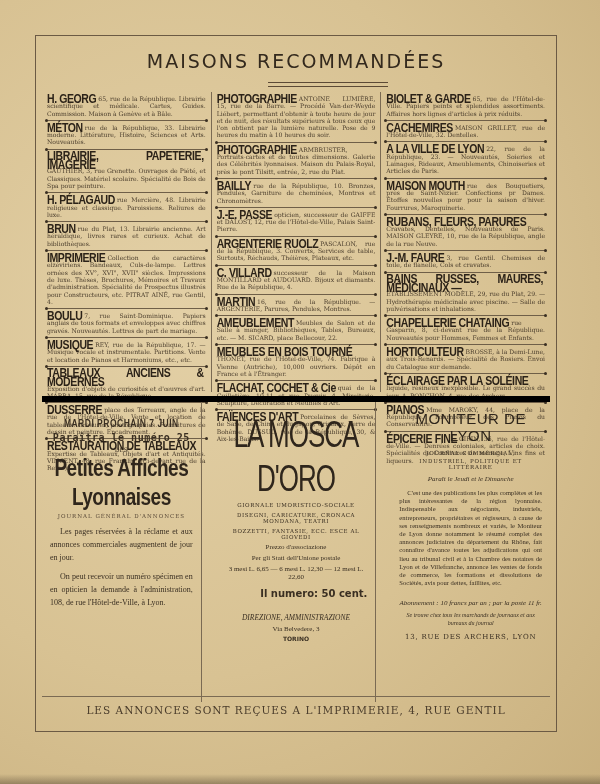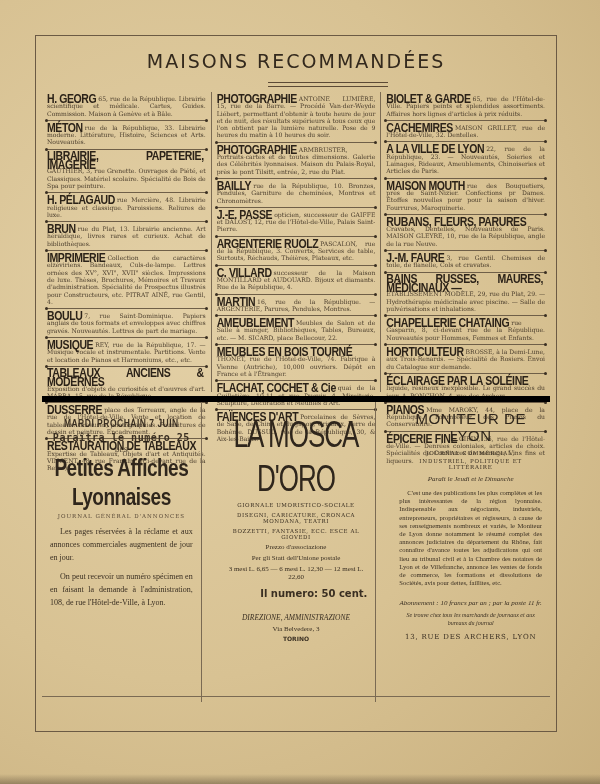--- a/index.html
+++ b/index.html
@@ -135,21 +135,21 @@
   </div>
 
   <div class="bottom">
     <div class="bcol">
       <div class="b1-head">MARDI PROCHAIN 7 JUIN</div>
       <div class="b1-num">Paraîtra le numéro 25</div>
       <div class="b1-des">DES</div>
       <div class="b1-title">Petites Affiches Lyonnaises</div>
       <div class="b1-sub small-caps">JOURNAL GÉNÉRAL D'ANNONCES</div>
       <div class="para">Les pages réservées à la réclame et aux annonces commerciales augmentent de jour en jour.</div>
-      <div class="para">On peut recevoir un numéro spécimen en en faisant la demande à l'administration, 108, de rue l'Hôtel-de-Ville, à Lyon.</div>
+      <div class="para">On peut recevoir un numéro spécimen en en opticien la demande à l'administration, 108, de rue l'Hôtel-de-Ville, à Lyon.</div>
     </div>
     <div class="bcol">
       <div class="b2-title">LA MOSCA D'ORO</div>
       <div class="b2-line" style="margin-top:14px">GIORNALE UMORISTICO-SOCIALE</div>
       <div class="b2-line">DISEGNI, CARICATURE, CRONACA MONDANA, TEATRI</div>
       <div class="b2-line">BOZZETTI, FANTASIE, ECC. ESCE AL GIOVEDI</div>
       <div class="b2-small">Prezzo d'associazione</div>
       <div class="b2-small">Per gli Stati dell'Unione postale</div>
       <div class="b2-small">3 mesi L. 6,65 — 6 mesi L. 12,30 — 12 mesi L. 22,60</div>
       <div class="b2-num">Il numero: 50 cent.</div>
@@ -163,14 +163,15 @@
       <div class="b3-line">INDUSTRIEL, POLITIQUE ET LITTÉRAIRE</div>
       <div class="b3-ital">Paraît le Jeudi et le Dimanche</div>
       <div class="b3-para">C'est une des publications les plus complètes et les plus intéressantes de la région lyonnaise. Indispensable aux négociants, industriels, entrepreneurs, propriétaires et régisseurs, à cause de ses renseignements nombreux et variés, le Moniteur de Lyon donne notamment le résumé complet des annonces judiciaires du département du Rhône, fait connaître d'avance toutes les adjudications qui ont lieu au tribunal civil et à la Chambre des notaires de Lyon et de Villefranche, annonce les ventes de fonds de commerce, les formations et dissolutions de Sociétés, avis pour dettes, faillites, etc.</div>
       <div class="b3-abo">Abonnement : 10 francs par an ; par la poste 11 fr.</div>
       <div class="b3-trouve">Se trouve chez tous les marchands de journaux et aux bureaux du journal</div>
       <div class="b3-addr">13, RUE DES ARCHERS, LYON</div>
     </div>
   </div>
 
   <div class="footer-rule"></div>
+  <div class="footer">LES ANNONCES SONT REÇUES A L'IMPRIMERIE, 4, RUE GENTIL</div>
 </div>
 <div class="edge-dark"></div>
 
 </body></html>

